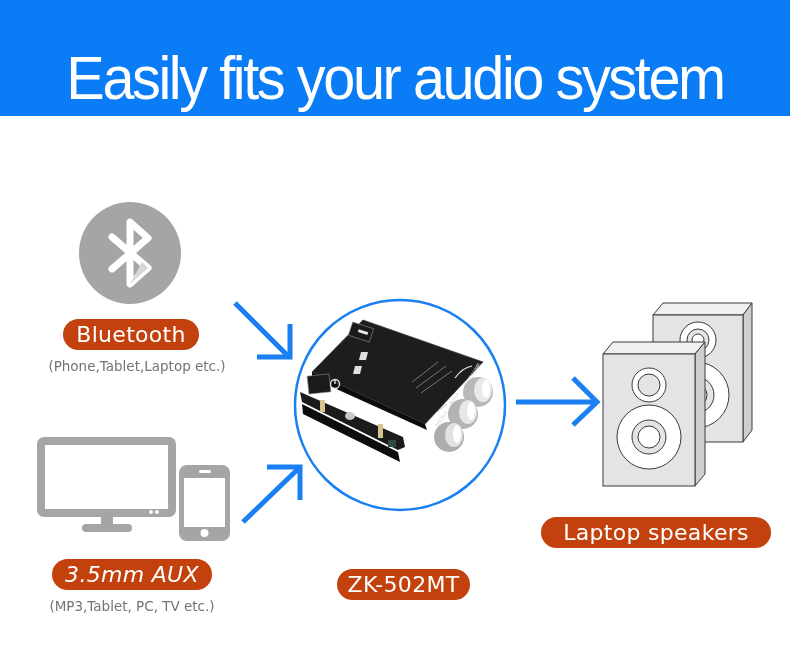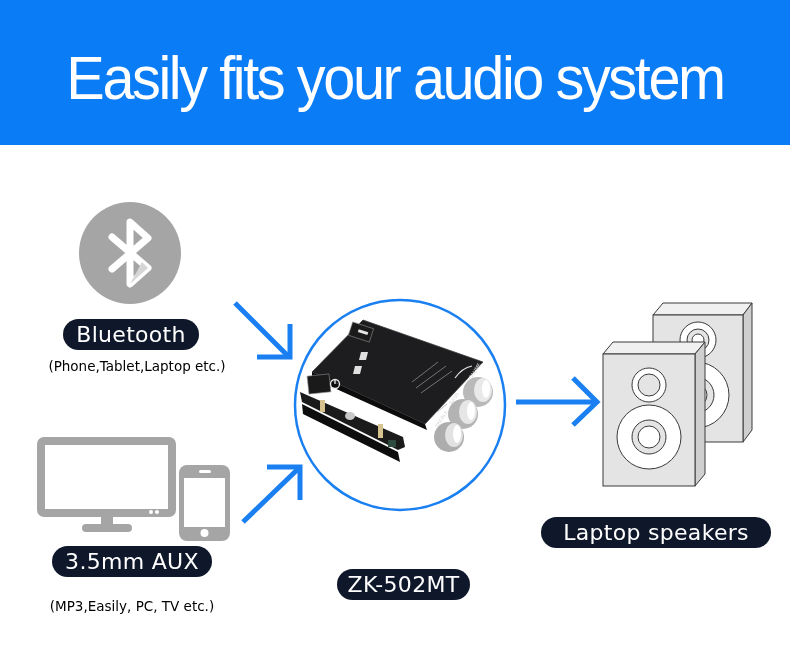--- a/index.html
+++ b/index.html
@@ -1,42 +1,42 @@
 <!DOCTYPE html>
 <html><head>
   <meta charset="utf-8">
   <style>
     * { margin: 0; padding: 0; box-sizing: border-box; }
     html, body { width: 790px; height: 653px; background: #ffffff; overflow: hidden; }
     body { position: relative; font-family: "DejaVu Sans", sans-serif; }
 
     .header {
-      position: absolute; left: 0; top: 0; width: 790px; height: 145px;
+      position: absolute; left: 0; top: 0; width: 790px; height: 116px;
       background: #0a7cf5;
     }
     .header-title {
       position: absolute; left: 0; top: 38px; width: 790px; text-align: center;
       color: #ffffff; font-family: "Liberation Sans", sans-serif;
       font-size: 62px; line-height: 80px; letter-spacing: -2.6px;
       transform: scaleX(0.93); transform-origin: center;
     }
 
     .pill {
       position: absolute; height: 31px; border-radius: 16px;
-      background: #0f172a; color: #ffffff;
+      background: #c2410c; color: #ffffff;
       font-family: "DejaVu Sans", sans-serif; font-size: 22px; line-height: 31px;
       text-align: center; letter-spacing: 0.3px; white-space: nowrap;
     }
     .pill-bluetooth { left: 63px; top: 319px; width: 136px; }
-    .pill-aux { left: 52px; top: 546px; width: 160px; }
+    .pill-aux { left: 52px; top: 559px; width: 160px; font-style: italic; }
     .pill-model { left: 337px; top: 569px; width: 133px; }
     .pill-speakers { left: 541px; top: 517px; width: 230px; }
 
     .sub {
-      position: absolute; color: #000000; font-family: "DejaVu Sans", sans-serif;
+      position: absolute; color: #737373; font-family: "DejaVu Sans", sans-serif;
       font-size: 13.5px; line-height: 18px; white-space: nowrap; text-align: center;
     }
     .sub-bluetooth { left: 30px; top: 357px; width: 214px; }
     .sub-aux { left: 28px; top: 597px; width: 208px; }
 
     .art { position: absolute; left: 0; top: 0; width: 790px; height: 653px; pointer-events: none; }
     .board-label { font-family: "DejaVu Sans", sans-serif; font-size: 5px; fill: #d8d8d8; }
   </style>
 </head>
 <body>
@@ -162,17 +162,17 @@
     <circle cx="649" cy="437" r="32" fill="#ffffff"></circle>
     <circle cx="649" cy="437" r="17" fill="#e4e4e4"></circle>
     <circle cx="649" cy="437" r="11" fill="#ffffff"></circle>
   </g>
 </svg>
 
 <div class="pill pill-bluetooth">Bluetooth</div>
 <div class="sub sub-bluetooth">(Phone,Tablet,Laptop etc.)</div>
 
 <div class="pill pill-aux">3.5mm AUX</div>
-<div class="sub sub-aux">(MP3,Easily, PC, TV etc.)</div>
+<div class="sub sub-aux">(MP3,Tablet, PC, TV etc.)</div>
 
 <div class="pill pill-model">ZK-502MT</div>
 
 <div class="pill pill-speakers">Laptop speakers</div>
 
 </body></html>

